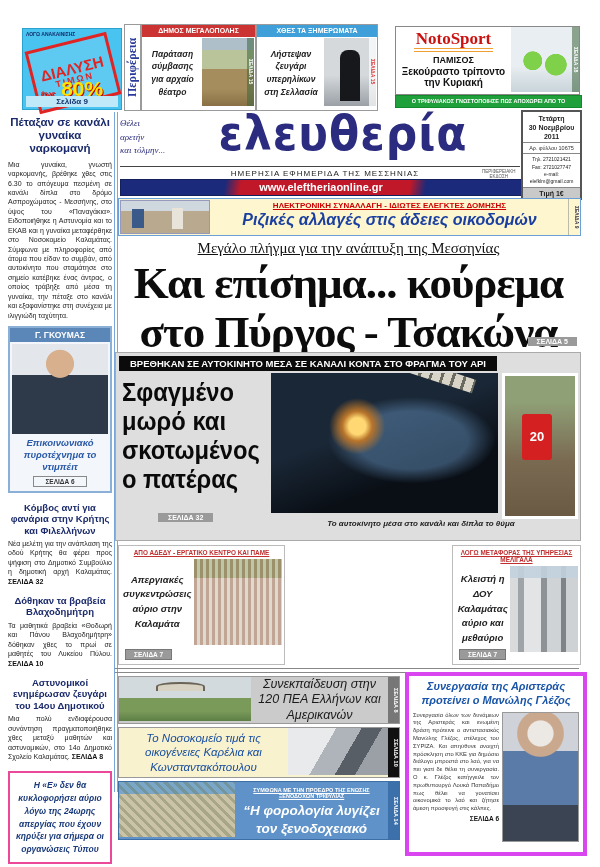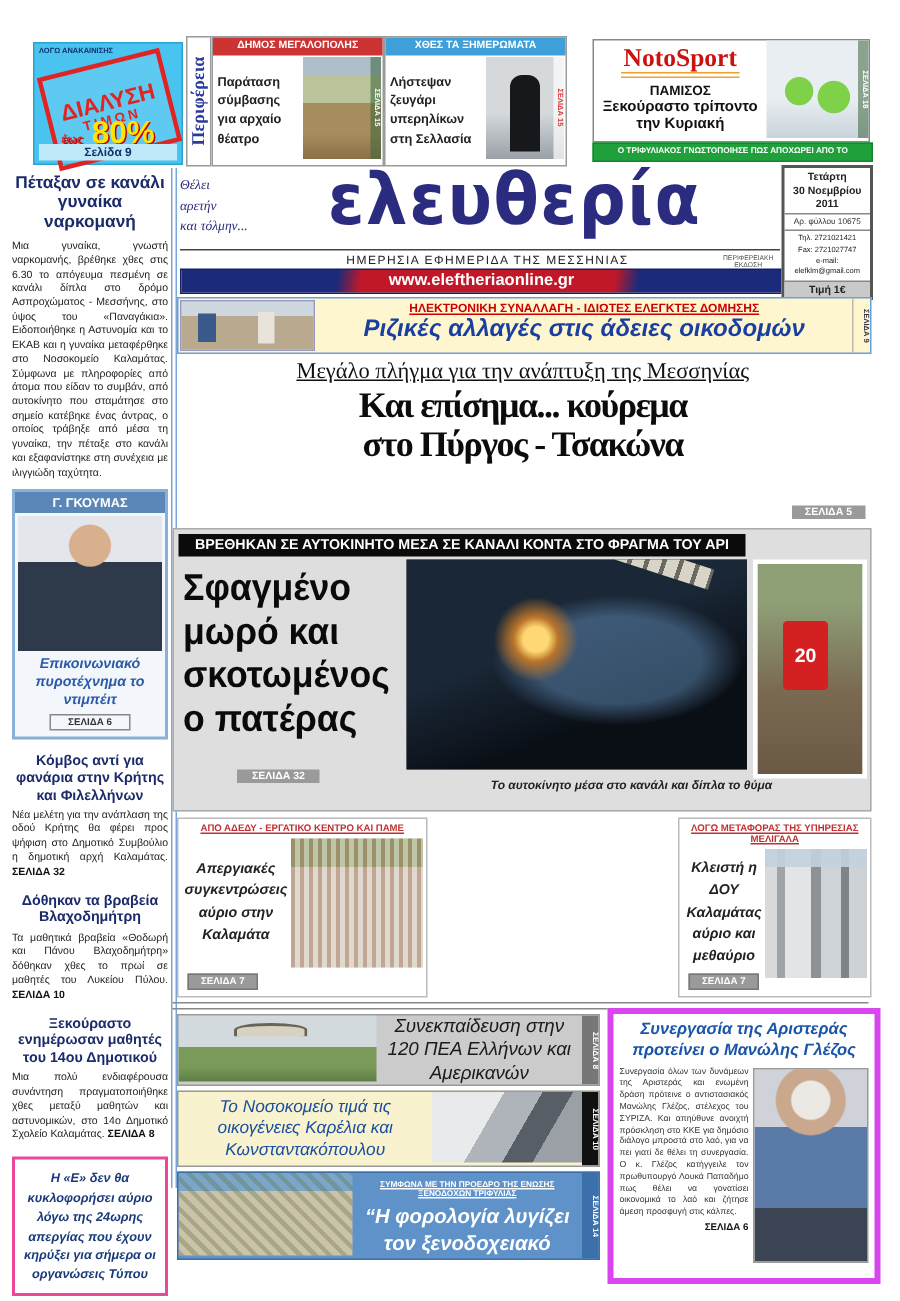--- a/index.html
+++ b/index.html
@@ -25,22 +25,22 @@
   
   .peri-label{left:124px;top:24px;width:15px;height:85px;border:1px solid #9a9a9a;background:#fff;
       color:#2a3a9a;font-family:"Liberation Serif",serif;font-weight:bold;font-size:12px;}
   .topbox{background:#fff;border:1px solid #9a9a9a;}
   .box-mega{left:141px;top:24px;width:113px;height:85px;}
   .box-burg{left:256px;top:24px;width:120px;height:85px;}
   .topbox .hdr{height:12px;color:#fff;font-weight:bold;font-size:7px;text-align:center;line-height:12px;}
   .hdr-red{background:#c33;}
   .hdr-blue{background:#3f9fd8;}
   .topbox .bd{display:flex;height:70px;padding:1px;}
-  .topbox .txt{flex:1;font-weight:bold;font-size:8.5px;color:#222;
-      display:flex;align-items:center;justify-content:center;line-height:1.5;padding:0 2px;}
+  .topbox .txt{flex:1;font-style:italic;font-weight:bold;font-size:8.5px;color:#222;
+      text-align:center;display:flex;align-items:center;justify-content:center;line-height:1.5;padding:0 2px;}
   .topbox .ph{position:relative;width:52px;height:68px;}
   .vpage{position:absolute;right:0;top:0;bottom:0;font-size:5px;font-weight:bold;color:#fff;
       background:rgba(60,100,60,.55);width:7px;}
   .vpage.red{color:#d33;background:rgba(255,255,255,.7);}
 
   
   .noto{left:395px;top:26px;width:183px;height:67px;background:#fff;border:1px solid #888;display:flex;}
   .noto-left{flex:1;text-align:center;padding-top:3px;}
   .noto-brand{display:inline-block;font-family:"Liberation Serif",serif;font-weight:bold;font-size:17px;
       color:#cc1111;border-bottom:4px double #f0a030;line-height:1.05;padding:0 2px;}
@@ -92,21 +92,21 @@
   .perm-ph{width:88px;height:32px;margin:1px;position:relative;border:1px solid #99b;}
   .perm-mid{flex:1;text-align:center;}
   .perm-kicker{font-size:8px;font-weight:bold;color:#c00;text-decoration:underline;margin-top:2px;}
   .perm-head{font-size:16px;font-weight:bold;font-style:italic;color:#1a3fa0;margin-top:1px;}
   .perm-tab{width:11px;font-size:5px;font-weight:bold;color:#334;border-left:1px solid #bba;}
 
   
   .mainstory{left:118px;top:240px;width:461px;height:106px;}
   .ms-kicker{text-align:center;font-family:"Liberation Serif",serif;font-size:15px;color:#111;
       text-decoration:underline;}
-  .ms-head{text-align:center;font-family:"Liberation Serif",serif;font-weight:bold;font-size:24px;
+  .ms-head{text-align:center;font-family:"Liberation Serif",serif;font-weight:bold;font-size:45px;
       line-height:1.08;color:#0c0c0c;letter-spacing:-1px;margin-top:2px;}
   .ms-tag{position:absolute;right:2px;bottom:0;background:#9a9a9a;color:#fff;font-size:7px;
       font-weight:bold;padding:1px 9px;}
 
   
   .crime{left:115px;top:352px;width:464px;height:187px;background:#dedede;border:1px solid #aaa;}
   .crime-bar{position:absolute;left:3px;top:3px;width:378px;height:15px;background:#0b0b0b;color:#fff;
       font-weight:bold;font-size:9.5px;text-align:center;line-height:15px;}
   .crime-head{position:absolute;left:6px;top:25px;width:148px;font-weight:bold;font-size:25px;
       line-height:1.16;color:#0a0a0a;transform:scaleX(.95);transform-origin:left;}
@@ -287,21 +287,21 @@
       <div class="gk-cap">Επικοινωνιακό πυροτέχνημα το ντιμπέιτ</div>
       <div class="gk-page">ΣΕΛΙΔΑ 6</div>
     </div>
 
     <h2>Κόμβος αντί για φανάρια στην Κρήτης και Φιλελλήνων</h2>
     <p><span>Νέα μελέτη για την ανάπλαση της οδού Κρήτης θα φέρει προς ψήφιση στο Δημοτικό Συμβούλιο η δημοτική αρχή Καλαμάτας.</span> <span class="pageref">ΣΕΛΙΔΑ 32</span></p>
 
     <h2>Δόθηκαν τα βραβεία Βλαχοδημήτρη</h2>
     <p><span>Τα μαθητικά βραβεία «Θοδωρή και Πάνου Βλαχοδημήτρη» δόθηκαν χθες το πρωί σε μαθητές του Λυκείου Πύλου.</span> <span class="pageref">ΣΕΛΙΔΑ 10</span></p>
 
-    <h2>Ξεκούραστο ενημέρωσαν μαθητές του 14ου Δημοτικού</h2>
+    <h2>Αστυνομικοί ενημέρωσαν ζευγάρι του 14ου Δημοτικού</h2>
     <p><span>Μια πολύ ενδιαφέρουσα συνάντηση πραγματοποιήθηκε χθες μεταξύ μαθητών και αστυνομικών, στο 14ο Δημοτικό Σχολείο Καλαμάτας.</span> <span class="pageref">ΣΕΛΙΔΑ 8</span></p>
 
     <div class="notice">Η «Ε» δεν θα κυκλοφορήσει αύριο λόγω της 24ωρης απεργίας που έχουν κηρύξει για σήμερα οι οργανώσεις Τύπου</div>
   </div>
 
   <div class="abs permits">
     <div class="perm-ph ph-constr">
       <div class="cf1"></div>
       <div class="cf2"></div>
     </div>

